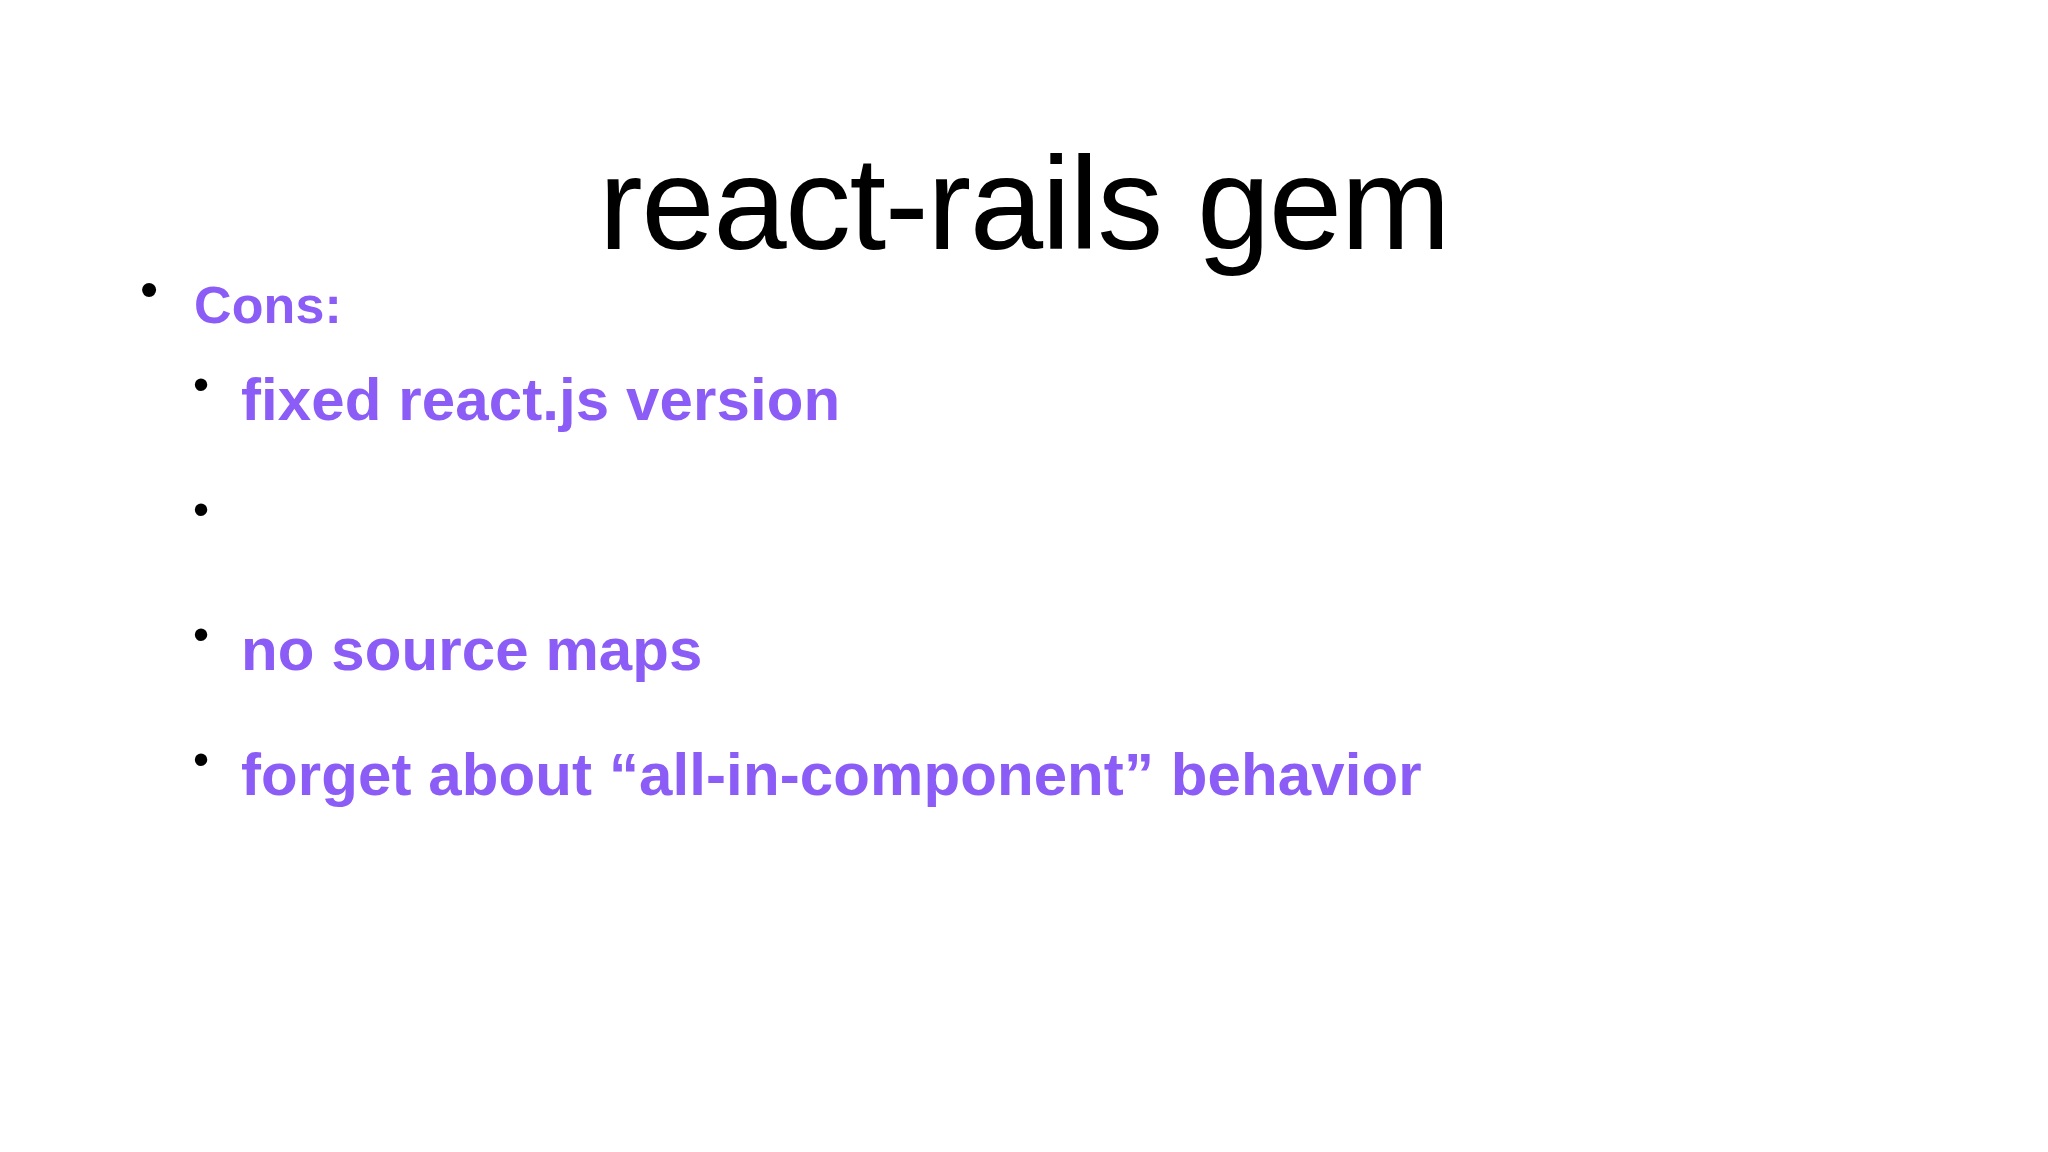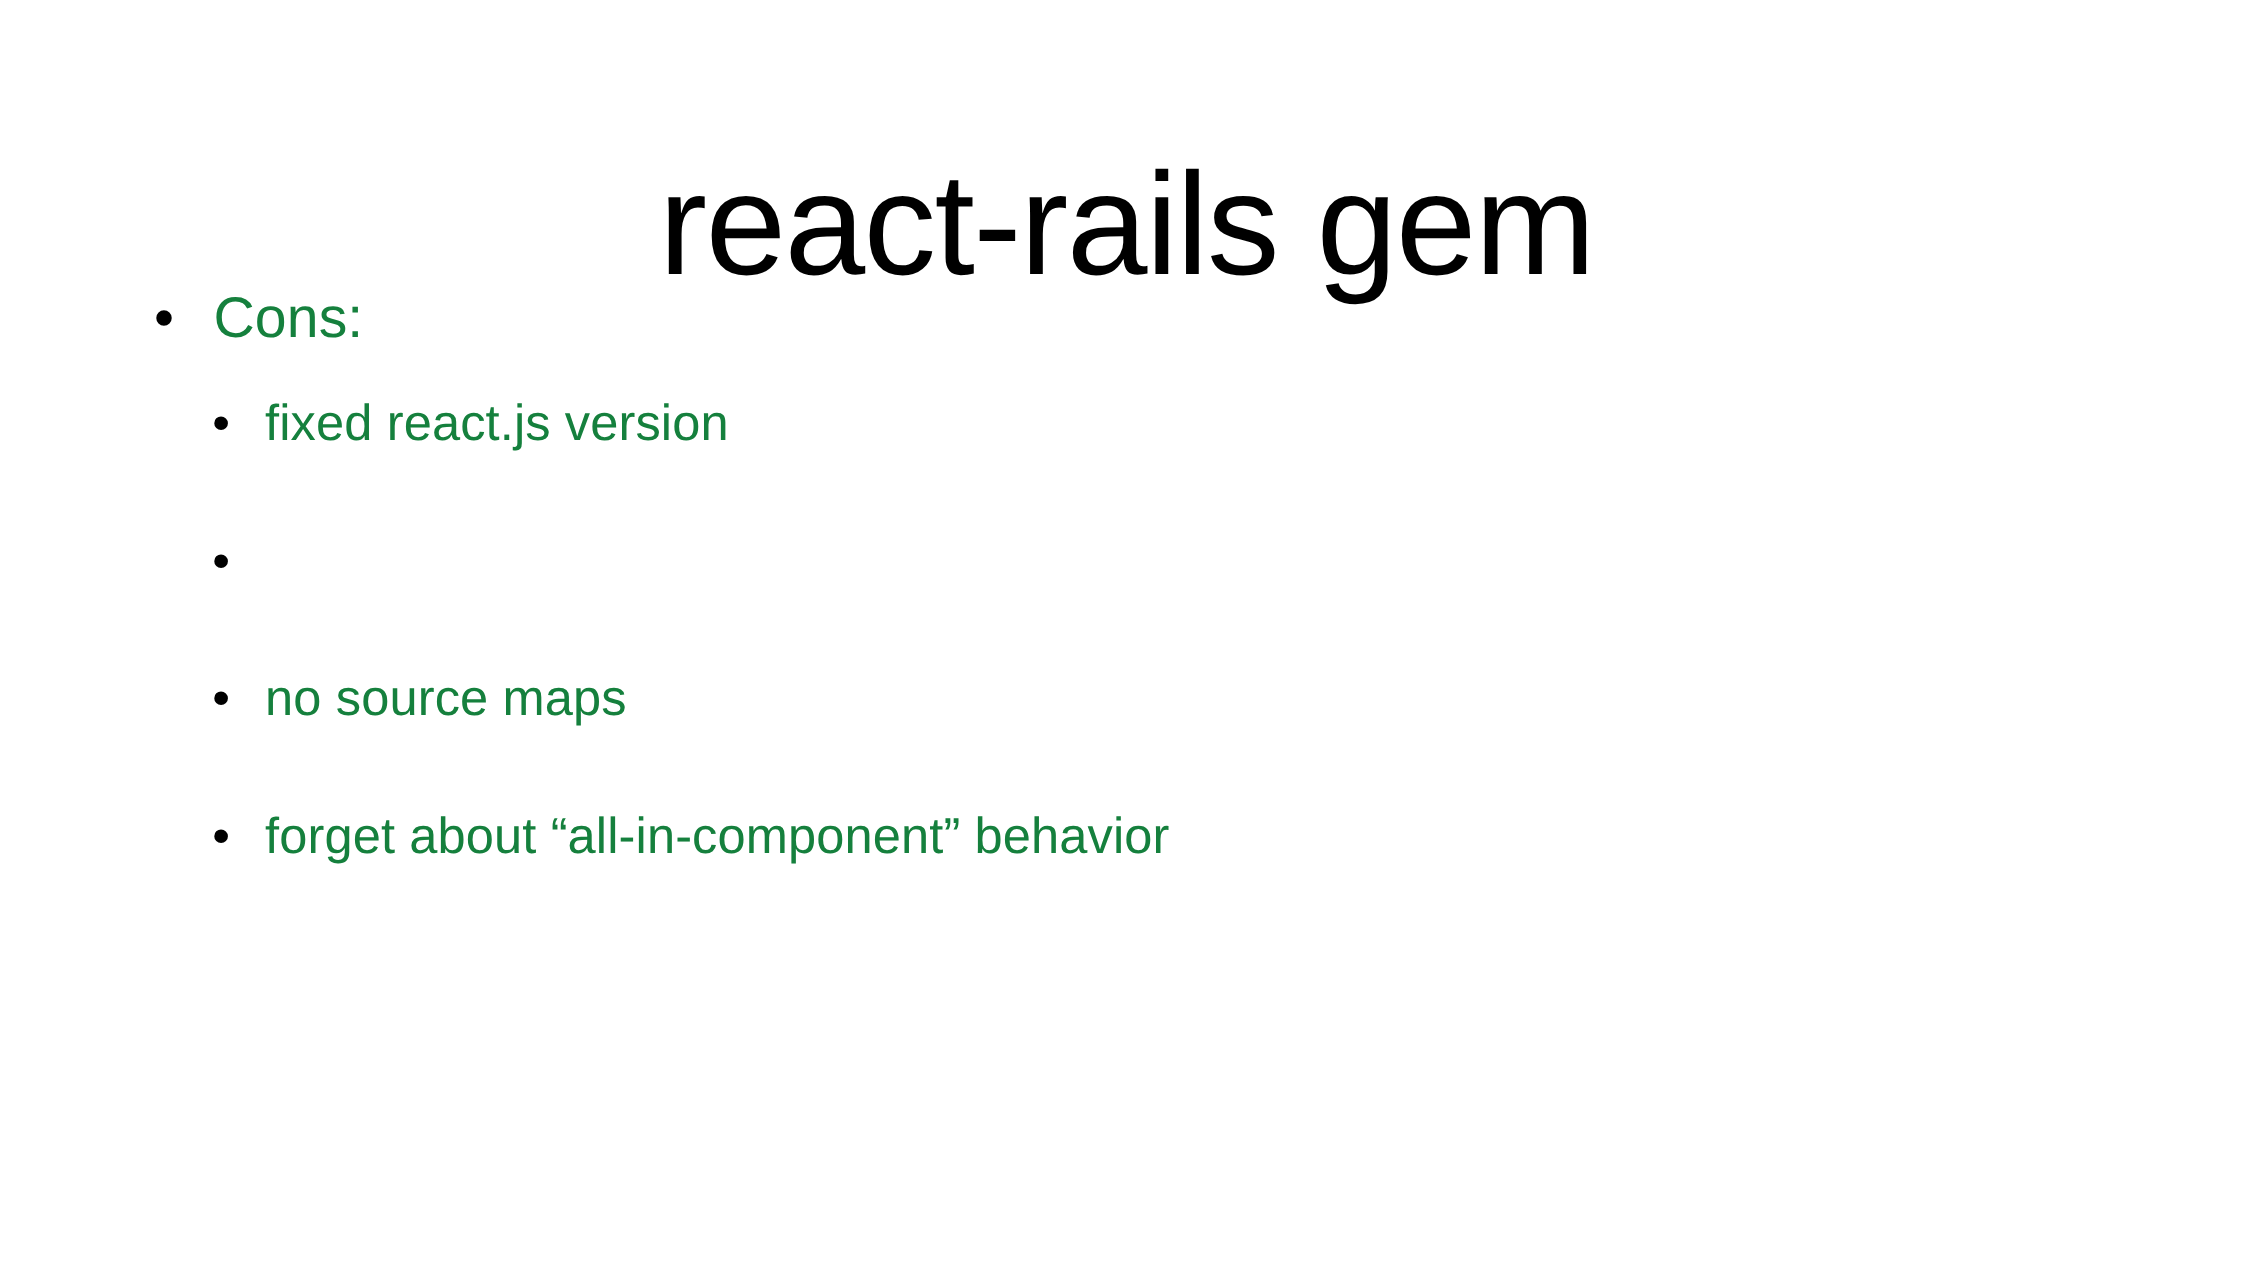--- a/index.html
+++ b/index.html
@@ -84,34 +84,35 @@
 
   .level-2 .bullet-marker {
     width: 48px;
     font-size: 46px;
     line-height: 60px;
   }
 
   .bullet-text {
     flex: 1 1 auto;
     font-size: 50px;
-    font-weight: 400;
+    font-weight: 700;
     line-height: 62px;
     letter-spacing: 0.1px;
-    color: #15803d;
+    color: #8b5cf6;
     white-space: nowrap;
+    margin-top: 16px;
   }
 
   .level-1 .bullet-text {
     font-size: 52px;
     line-height: 62px;
   }
 
   .level-2 .bullet-text {
-    font-size: 46px;
+    font-size: 60px;
     line-height: 60px;
   }
 </style>
 </head>
 <body>
 
 <div class="slide">
 
   <h1 class="slide-title">react-rails gem</h1>
 

